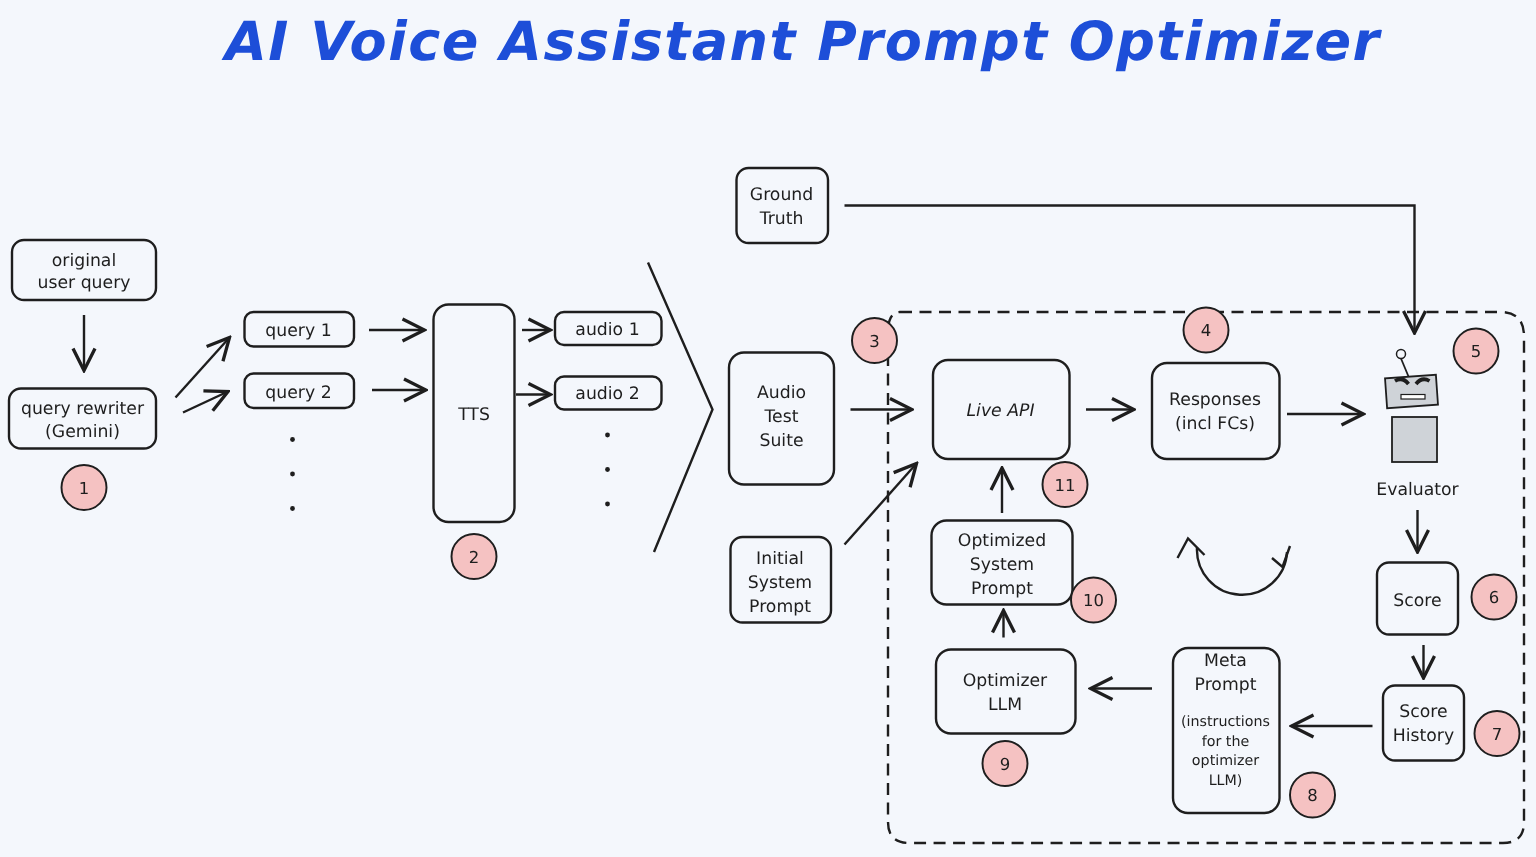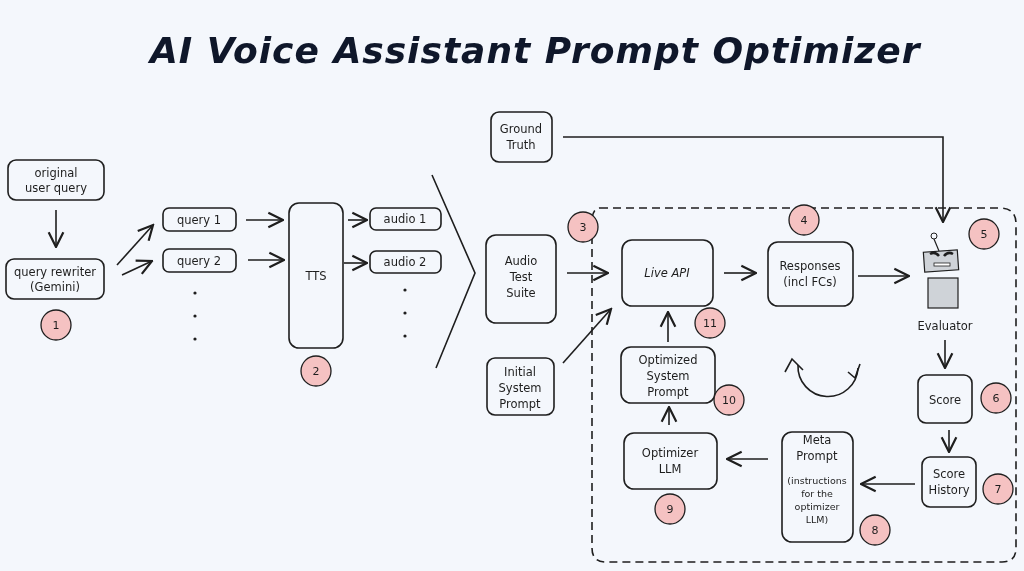--- a/index.html
+++ b/index.html
@@ -1,19 +1,19 @@
 <!DOCTYPE html>
 <html><head>
 <meta charset="utf-8">
 <style>
   html, body { margin: 0; padding: 0; }
   body { width: 1024px; height: 571px; background: #f4f7fc; overflow: hidden; position: relative;
          font-family: "DejaVu Sans", sans-serif; color: #1e1e1e; }
   #title { position: absolute; left: 150px; top: 8px; font-size: 36px; font-weight: bold;
-           font-style: italic; letter-spacing: 1px; color: #0f172a; font-family: "DejaVu Sans", sans-serif; margin-top: 22px; }
+           font-style: italic; letter-spacing: 1px; color: #1d4ed8; font-family: "DejaVu Sans", sans-serif; }
   svg#diagram { position: absolute; left: 0; top: 0; }
   .node-rect { fill: none; stroke: #1e1e1e; stroke-width: 1.6; }
   .node-text { font-family: "DejaVu Sans", sans-serif; font-size: 11.5px; fill: #1e1e1e; text-anchor: middle; }
   .small-text { font-size: 9.5px; }
   .badge-circle { fill: #f5c2c2; stroke: #1e1e1e; stroke-width: 1.3; }
   .badge-text { font-family: "DejaVu Sans", sans-serif; font-size: 11px; fill: #1e1e1e; text-anchor: middle; }
   .edge { stroke: #1e1e1e; stroke-width: 1.6; fill: none; }
   .dashed { stroke: #1e1e1e; stroke-width: 1.6; fill: none; stroke-dasharray: 8 5; }
   .dot { fill: #1e1e1e; }
 </style>

